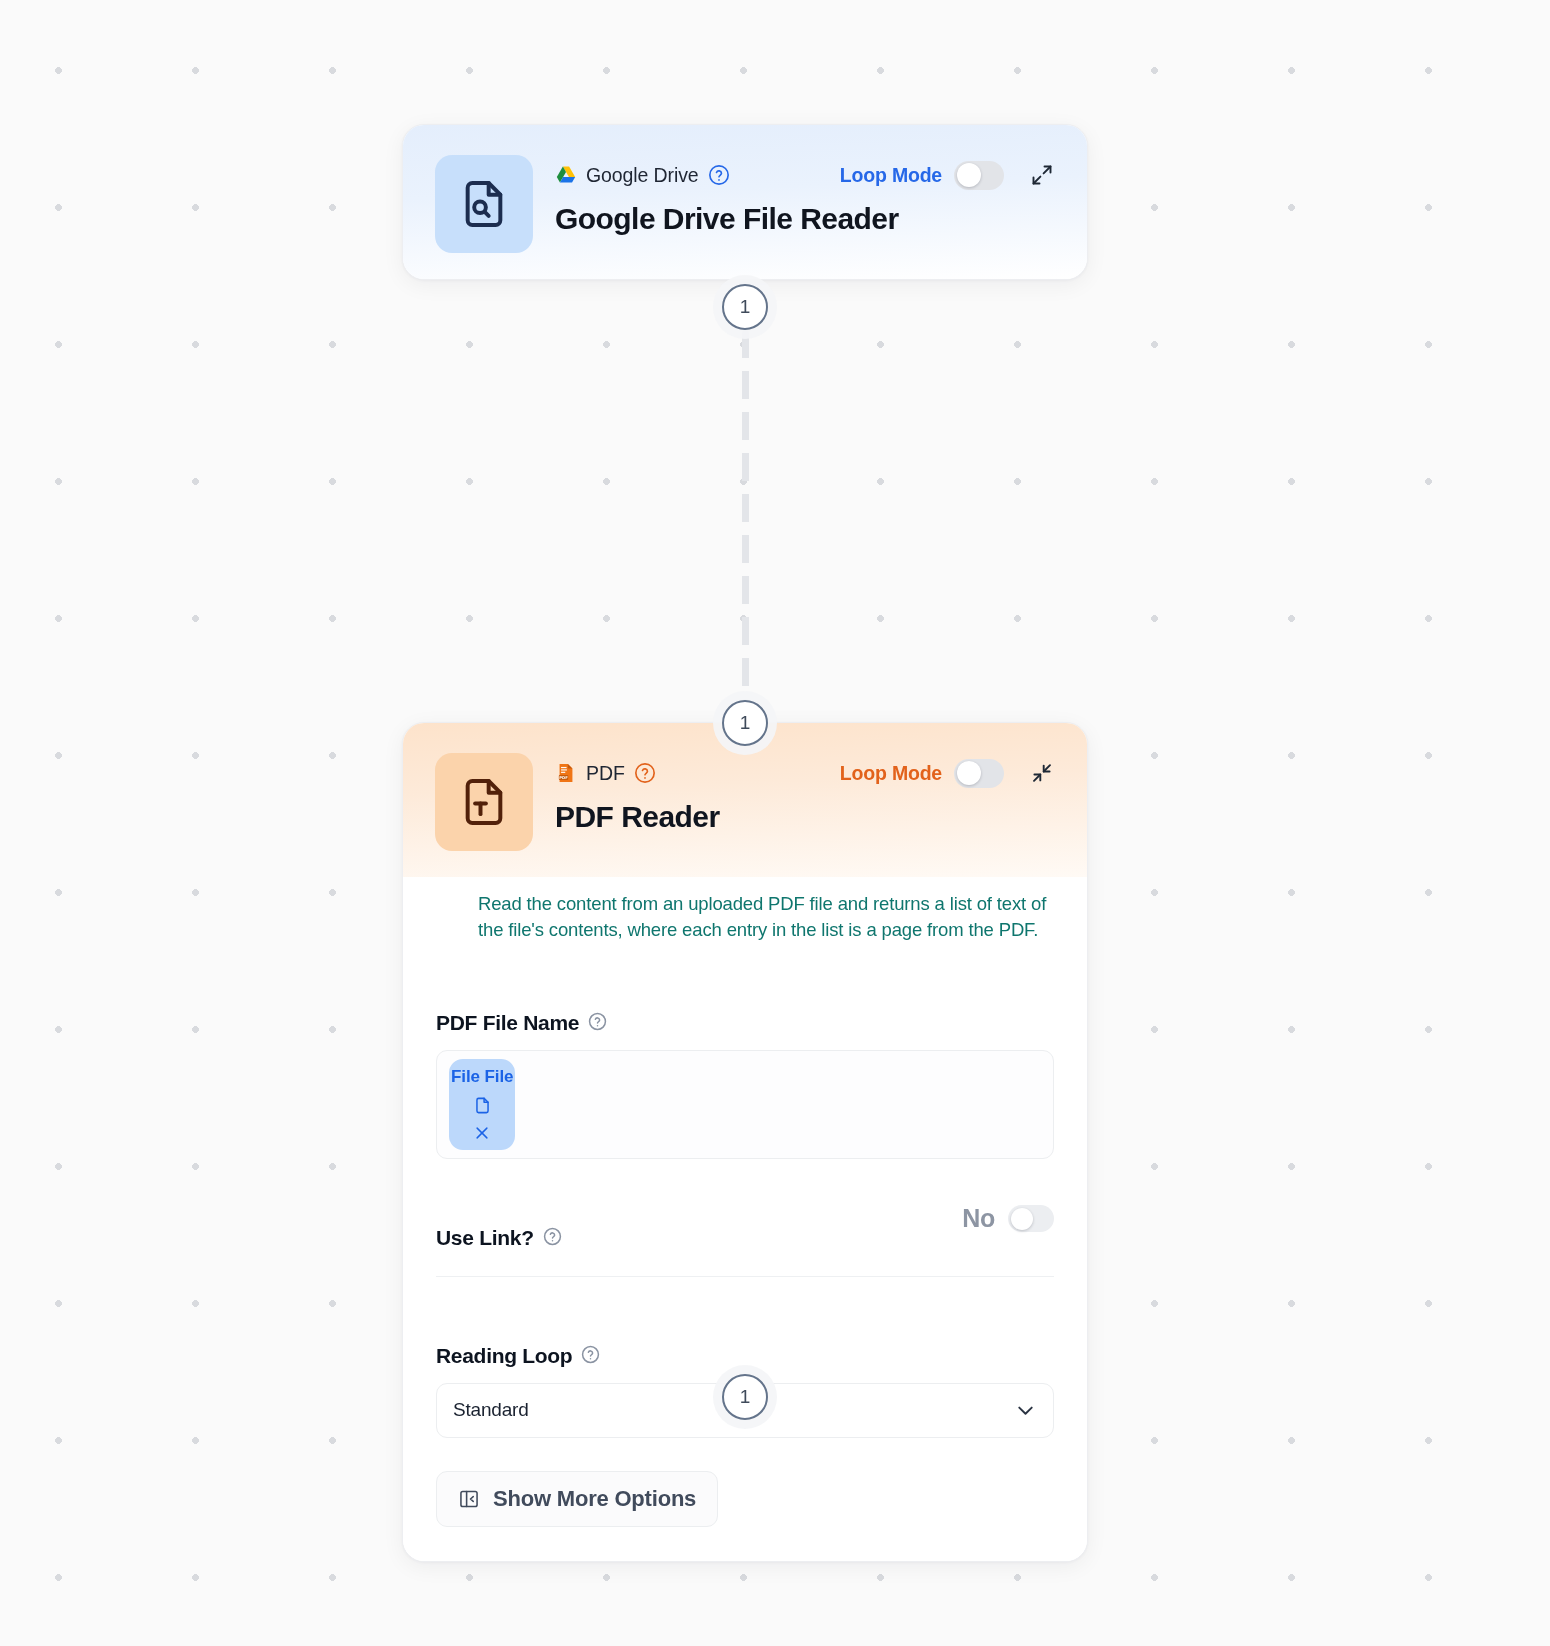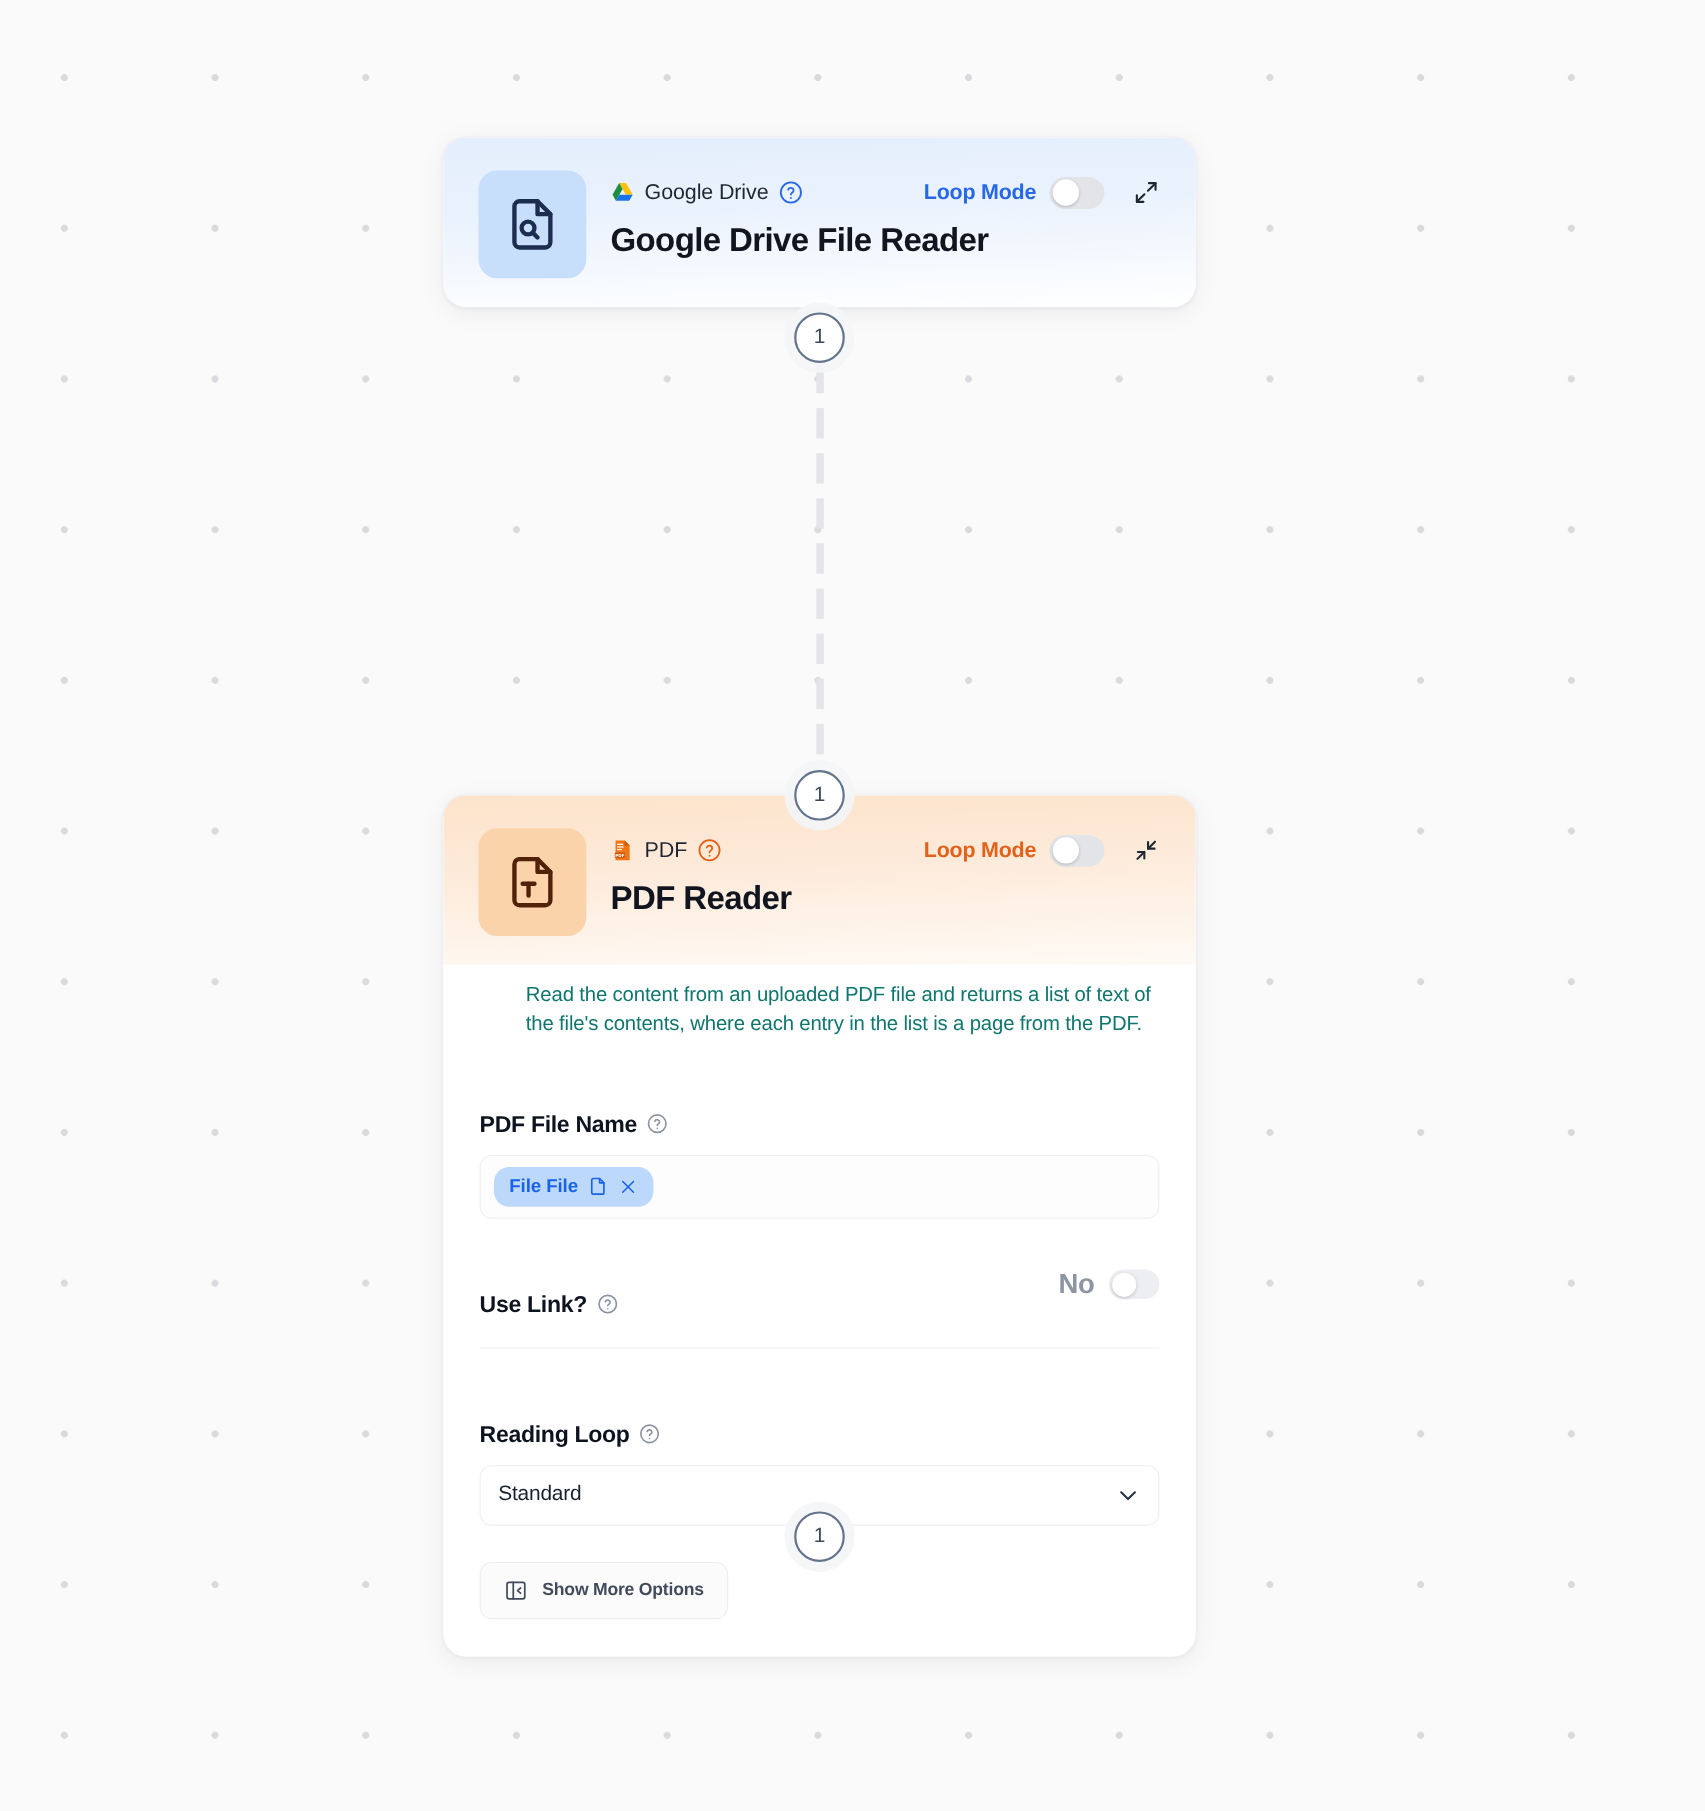--- a/index.html
+++ b/index.html
@@ -195,22 +195,23 @@
   }
   .chip {
     display: inline-flex;
     align-items: center;
     gap: 9px;
     background: #bcd8fb;
     color: #1b63e6;
     font-size: 17px;
     font-weight: bold;
     border-radius: 14px;
-    padding: 8px 14px;
+    padding: 8px 2px;
     letter-spacing: -0.1px;
+    flex-direction: column;
   }
   .chip-x { cursor: pointer; display: flex; }
 
   .row-inline {
     display: flex;
     align-items: center;
     padding-top: 29px;
   }
   .row-inline .field-label { flex: 1 1 auto; }
   .row-value {
@@ -249,21 +250,21 @@
 
   .more-btn {
     margin-top: 33px;
     display: inline-flex;
     align-items: center;
     gap: 13px;
     border: 1px solid #eceef0;
     border-radius: 11px;
     background: #fbfbfc;
     padding: 14px 21px;
-    font-size: 16px;
+    font-size: 22px;
     font-weight: bold;
     color: #414b5c;
     letter-spacing: -0.2px;
     cursor: pointer;
   }
 </style>
 </head>
 <body>
 
 <div class="canvas">

